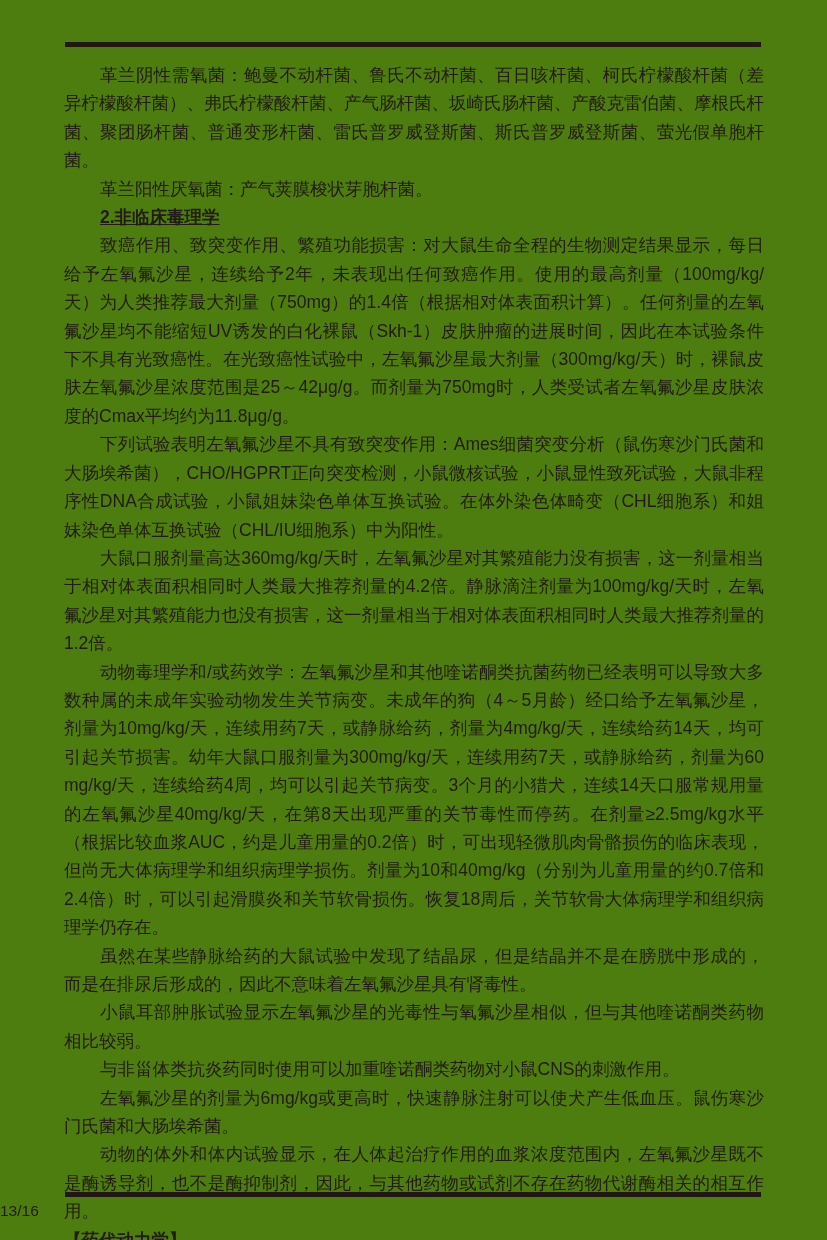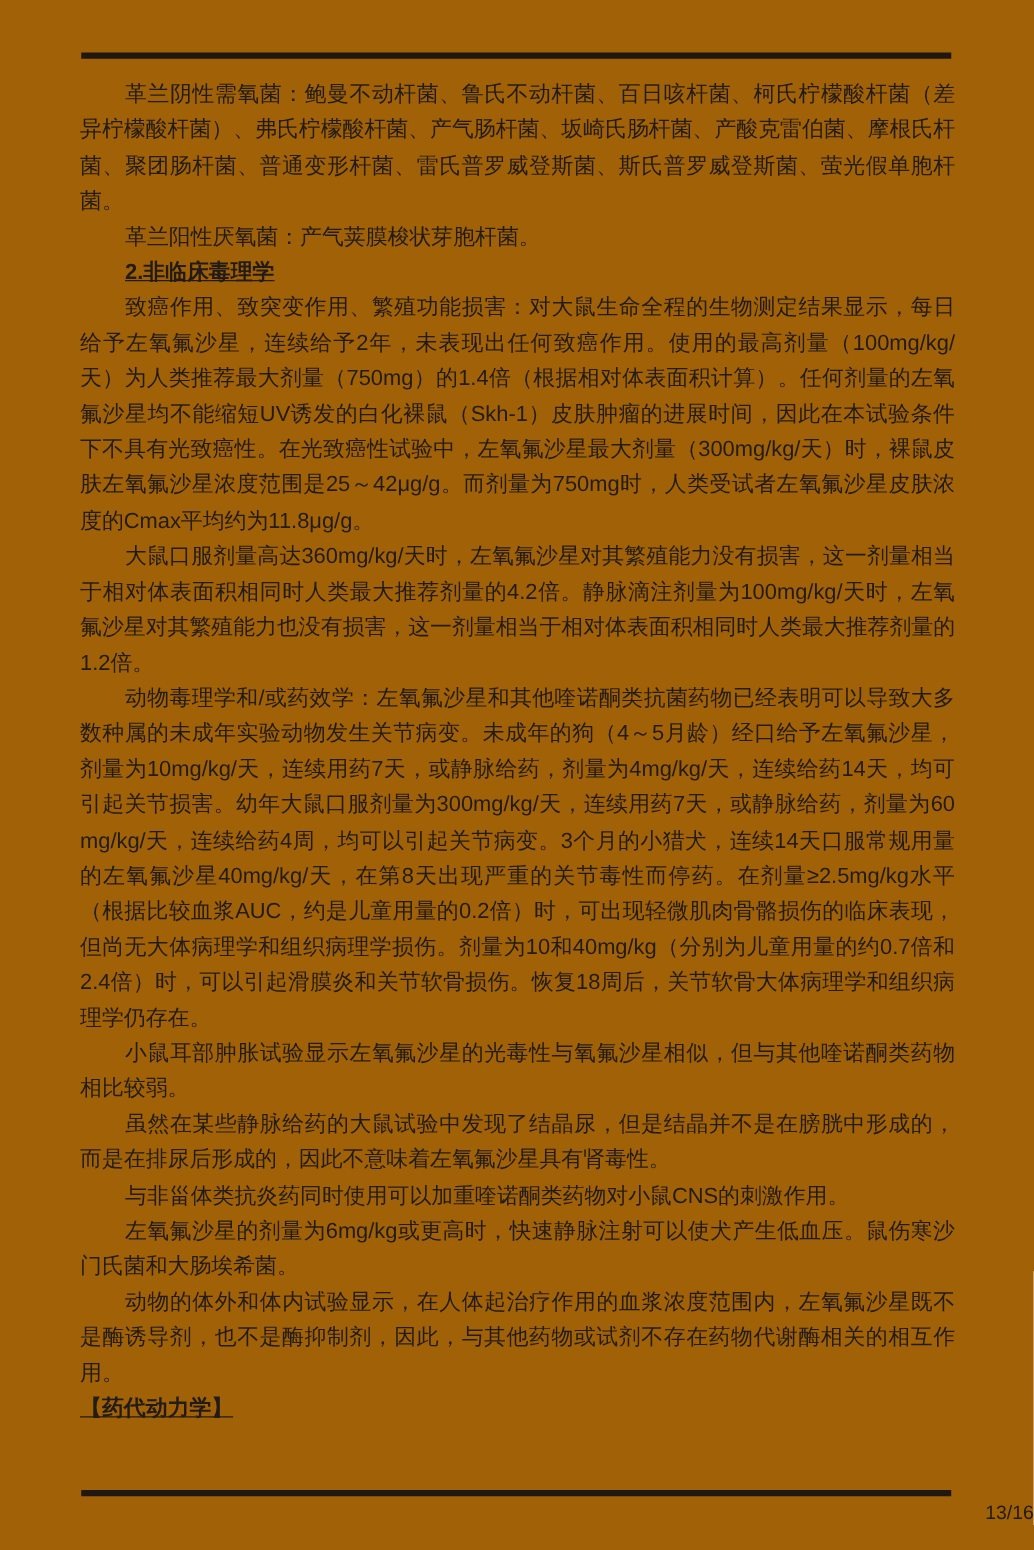--- a/index.html
+++ b/index.html
@@ -1,20 +1,20 @@
 <!DOCTYPE html>
 <html><head>
 <meta charset="utf-8">
 <style>
   html, body { margin: 0; padding: 0; background: #ffffff; }
   .page {
     position: relative;
     width: 827px;
     height: 1240px;
-    background: #a16207;
+    background: #4d7c0f;
     font-family: "Liberation Sans", "DejaVu Sans", sans-serif;
     color: #221b17;
     overflow: hidden;
   }
   .rule {
     position: absolute;
     left: 65px;
     width: 696px;
     height: 5px;
     background: #211711;
@@ -35,41 +35,42 @@
     word-break: break-all;
   }
   .indent { text-indent: 36px; }
   .bold { font-weight: bold; text-decoration: underline; }
   .para b { font-weight: normal; }
   .footer {
     position: absolute;
     top: 1202px;
     left: 0;
     width: 100%;
-    text-align: right;
+    text-align: left;
     font-size: 15.5px;
     color: #221b17;
   }
 </style>
 </head>
 <body>
 
 <div class="page">
 
   <div class="rule rule-top"></div>
 
   <div class="content">
     <p class="para indent"><span>革兰阴性需氧菌：鲍曼不动杆菌、鲁氏不动杆菌、百日咳杆菌、柯氏柠檬酸杆菌（差异柠檬酸杆菌）、弗氏柠檬酸杆菌、产气肠杆菌、坂崎氏肠杆菌、产酸克雷伯菌、摩根氏杆菌、聚团肠杆菌、普通变形杆菌、雷氏普罗威登斯菌、斯氏普罗威登斯菌、萤光假单胞杆菌。</span></p>
     <p class="para indent"><span>革兰阳性厌氧菌：产气荚膜梭状芽胞杆菌。</span></p>
     <p class="para indent bold"><span>2.非临床毒理学</span></p>
     <p class="para indent"><b>致癌作用、致突变作用、繁殖功能损害：</b><span>对大鼠生命全程的生物测定结果显示，每日给予左氧氟沙星，连续给予2年，未表现出任何致癌作用。使用的最高剂量（100mg/kg/天）为人类推荐最大剂量（750mg）的1.4倍（根据相对体表面积计算）。任何剂量的左氧氟沙星均不能缩短UV诱发的白化裸鼠（Skh-1）皮肤肿瘤的进展时间，因此在本试验条件下不具有光致癌性。在光致癌性试验中，左氧氟沙星最大剂量（300mg/kg/天）时，裸鼠皮肤左氧氟沙星浓度范围是25～42μg/g。而剂量为750mg时，人类受试者左氧氟沙星皮肤浓度的Cmax平均约为11.8μg/g。</span></p>
+    <p class="para indent"><span>下列试验表明左氧氟沙星不具有致突变作用：Ames细菌突变分析（鼠伤寒沙门氏菌和大肠埃希菌），CHO/HGPRT正向突变检测，小鼠微核试验，小鼠显性致死试验，大鼠非程序性DNA合成试验，小鼠姐妹染色单体互换试验。在体外染色体畸变（CHL细胞系）和姐妹染色单体互换试验（CHL/IU细胞系）中为阳性。</span></p>
     <p class="para indent"><span>大鼠口服剂量高达360mg/kg/天时，左氧氟沙星对其繁殖能力没有损害，这一剂量相当于相对体表面积相同时人类最大推荐剂量的4.2倍。静脉滴注剂量为100mg/kg/天时，左氧氟沙星对其繁殖能力也没有损害，这一剂量相当于相对体表面积相同时人类最大推荐剂量的1.2倍。</span></p>
     <p class="para indent"><b>动物毒理学和/或药效学：</b><span>左氧氟沙星和其他喹诺酮类抗菌药物已经表明可以导致大多数种属的未成年实验动物发生关节病变。未成年的狗（4～5月龄）经口给予左氧氟沙星，剂量为10mg/kg/天，连续用药7天，或静脉给药，剂量为4mg/kg/天，连续给药14天，均可引起关节损害。幼年大鼠口服剂量为300mg/kg/天，连续用药7天，或静脉给药，剂量为60mg/kg/天，连续给药4周，均可以引起关节病变。3个月的小猎犬，连续14天口服常规用量的左氧氟沙星40mg/kg/天，在第8天出现严重的关节毒性而停药。在剂量≥2.5mg/kg水平（根据比较血浆AUC，约是儿童用量的0.2倍）时，可出现轻微肌肉骨骼损伤的临床表现，但尚无大体病理学和组织病理学损伤。剂量为10和40mg/kg（分别为儿童用量的约0.7倍和2.4倍）时，可以引起滑膜炎和关节软骨损伤。恢复18周后，关节软骨大体病理学和组织病理学仍存在。</span></p>
+    <p class="para indent"><span>虽然在某些静脉给药的大鼠试验中发现了结晶尿，但是结晶并不是在膀胱中形成的，而是在排尿后形成的，因此不意味着左氧氟沙星具有肾毒性。</span></p>
     <p class="para indent"><span>小鼠耳部肿胀试验显示左氧氟沙星的光毒性与氧氟沙星相似，但与其他喹诺酮类药物相比较弱。</span></p>
-    <p class="para indent"><span>虽然在某些静脉给药的大鼠试验中发现了结晶尿，但是结晶并不是在膀胱中形成的，而是在排尿后形成的，因此不意味着左氧氟沙星具有肾毒性。</span></p>
     <p class="para indent"><span>与非甾体类抗炎药同时使用可以加重喹诺酮类药物对小鼠CNS的刺激作用。</span></p>
     <p class="para indent"><span>左氧氟沙星的剂量为6mg/kg或更高时，快速静脉注射可以使犬产生低血压。鼠伤寒沙门氏菌和大肠埃希菌。</span></p>
     <p class="para indent"><span>动物的体外和体内试验显示，在人体起治疗作用的血浆浓度范围内，左氧氟沙星既不是酶诱导剂，也不是酶抑制剂，因此，与其他药物或试剂不存在药物代谢酶相关的相互作用。</span></p>
     <p class="para bold"><span>【药代动力学】</span></p>
 
   </div>
 
   <div class="rule rule-bottom"></div>
 
   <div class="footer">13/16</div>

